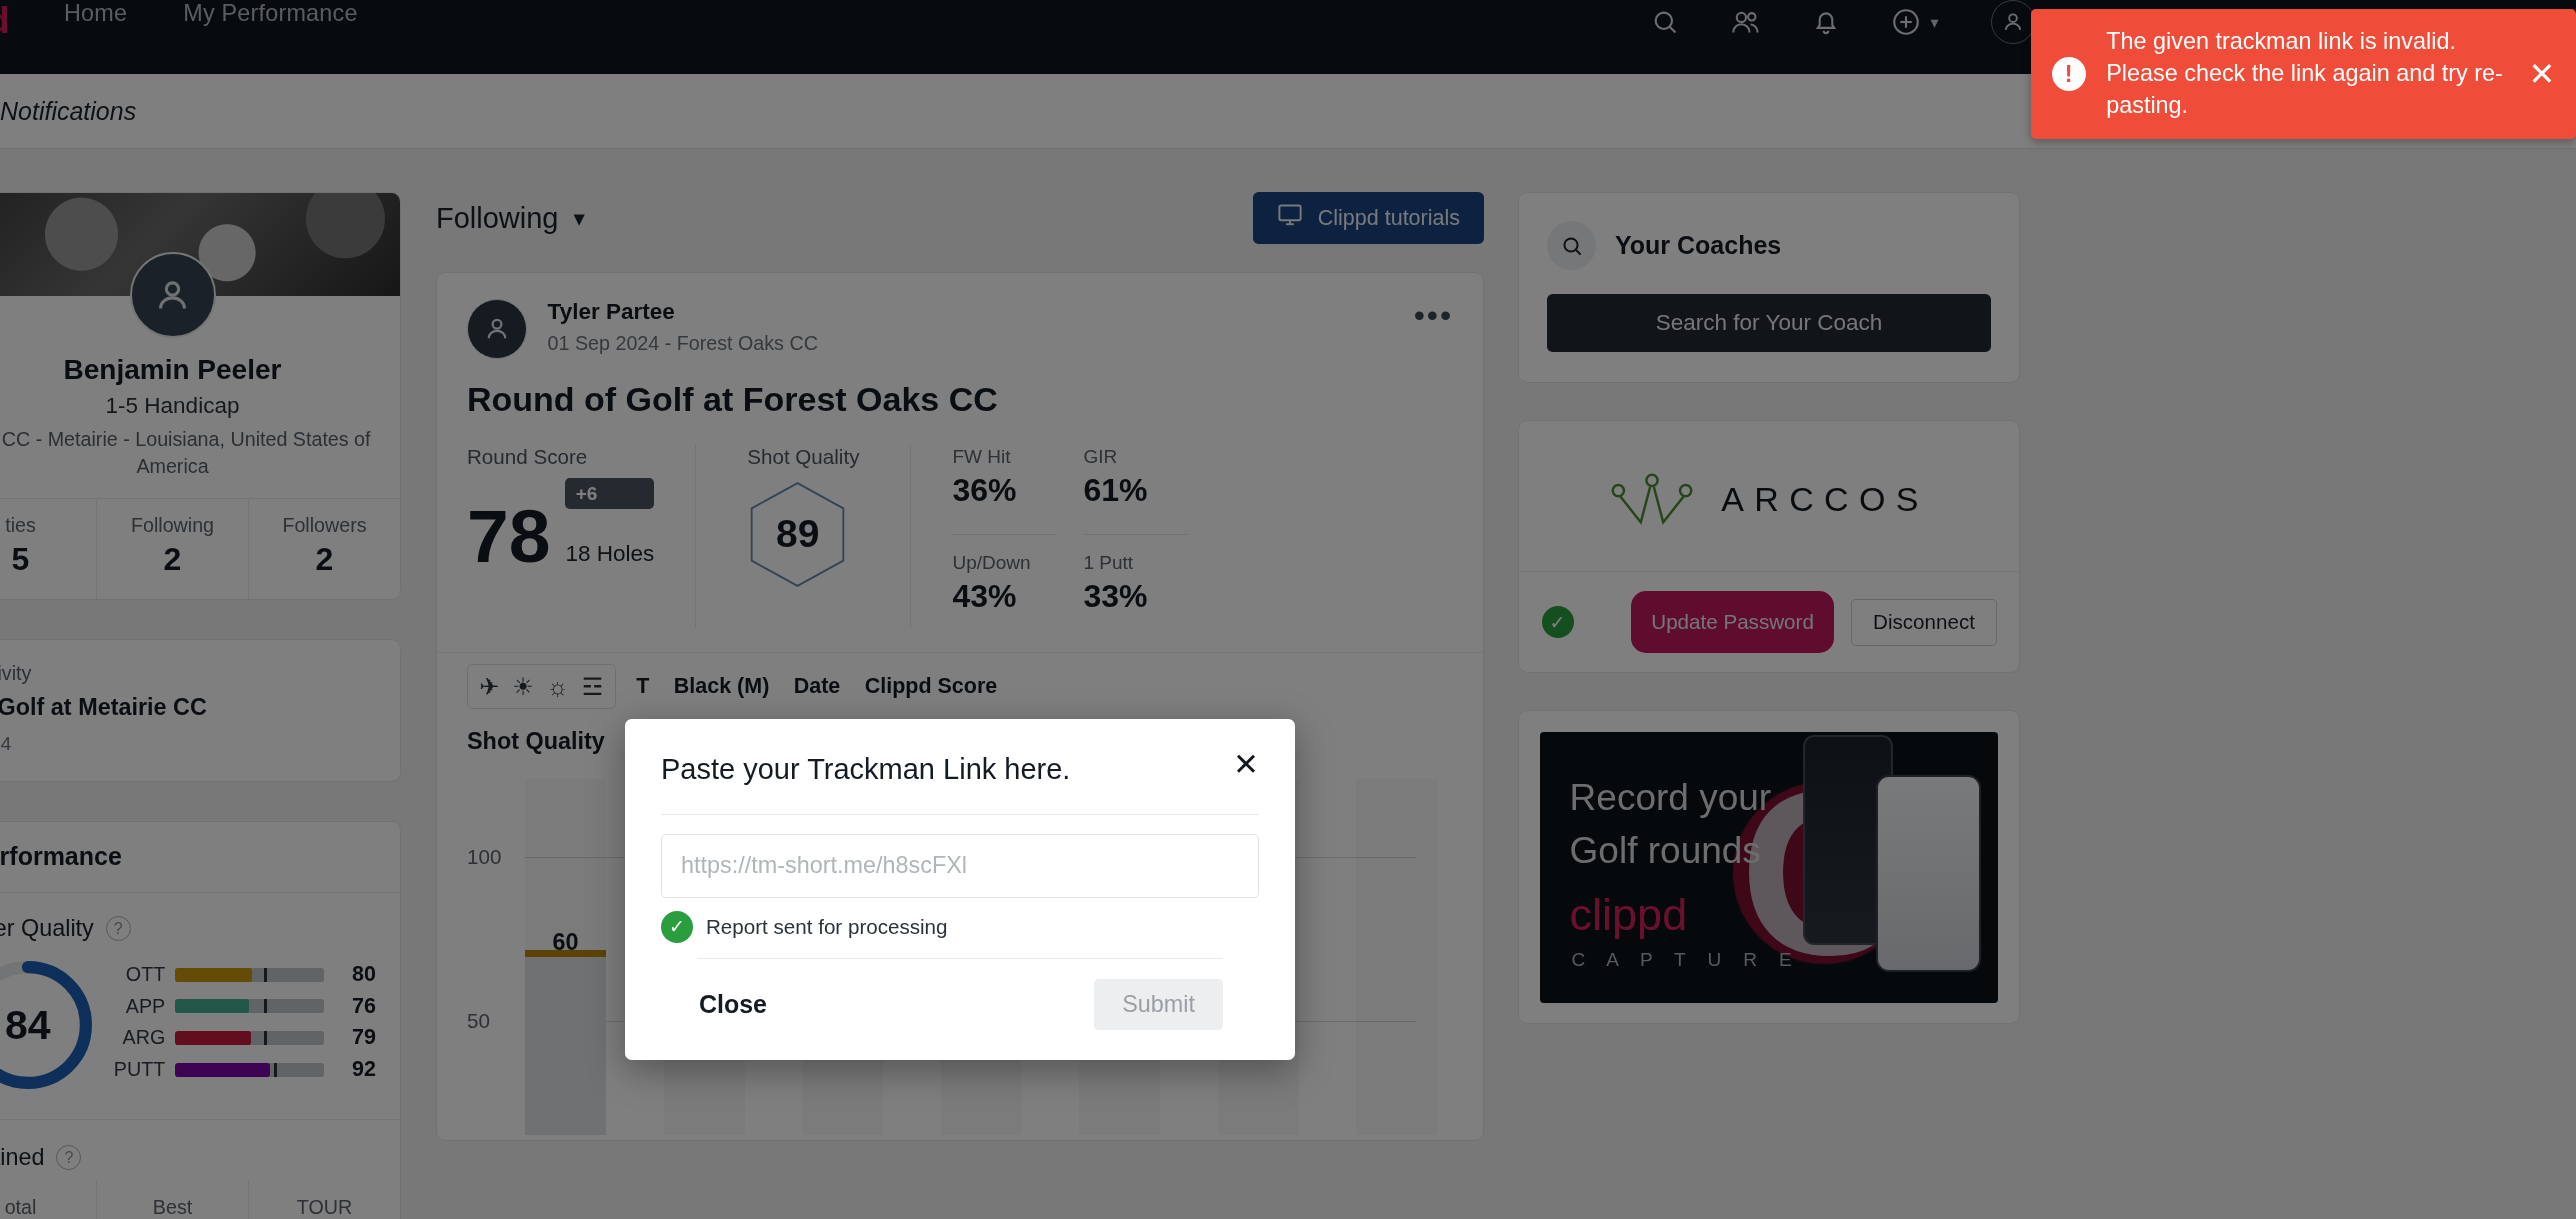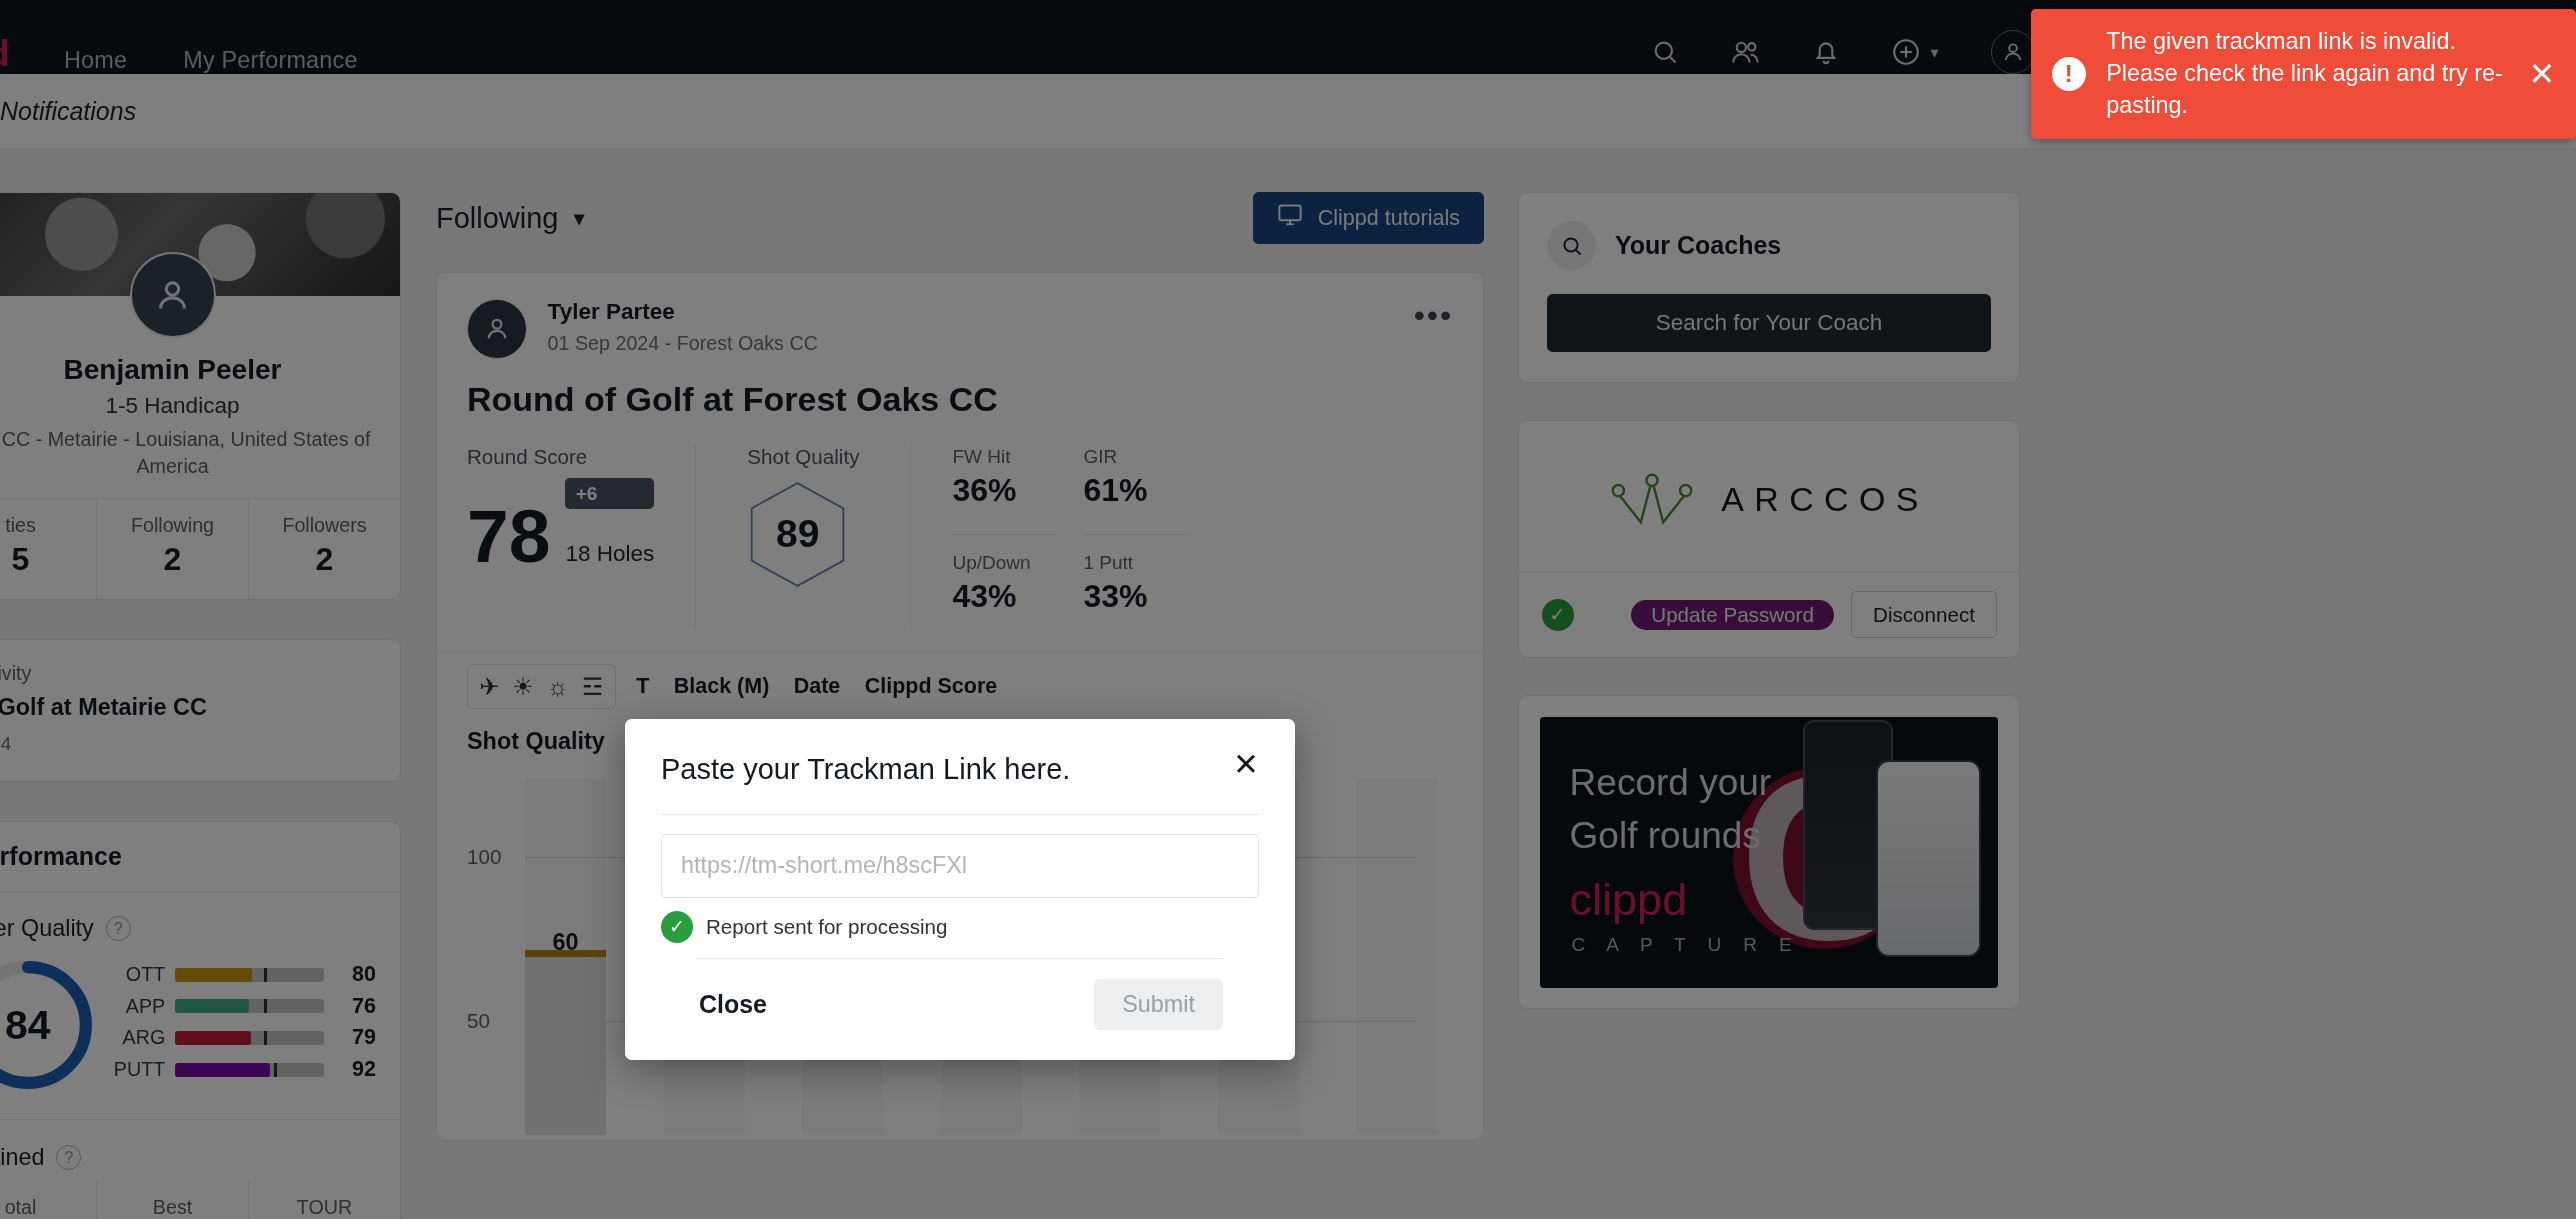--- a/index.html
+++ b/index.html
@@ -11,21 +11,21 @@
   }
   .page { position: relative; width: 2576px; height: 1220px; }
 
   
   .dim-layer { position: absolute; inset: 0; }
   .scrim { position: absolute; inset: 0; background: rgba(0,0,0,0.50); z-index: 40; }
 
   
   .topnav {
     position: absolute; top: 0; left: 0; width: 2576px; height: 74px;
-    background: #0f1720; display: flex; align-items: flex-end; z-index: 5;
+    background: #0f1720; display: flex; align-items: flex-start; z-index: 5;
   }
   .brand-mark {
     width: 28px; height: 41px; margin-left: -13px; flex: none;
     color: #d4205a; font-size: 37px; font-weight: 700; line-height: 41px;
     overflow: hidden;
   }
   .nav-links { display: flex; align-items: center; gap: 56px; margin-left: 49px; }
   .nav-link { color: #b4bac1; font-size: 23.4px; letter-spacing: 0.2px; cursor: pointer; }
   .nav-right { margin-left: auto; display: flex; align-items: center; gap: 52px; padding-right: 524px; }
   .nav-icon { color: #d6dade; display: flex; align-items: center; gap: 9.4px; cursor: pointer; }
@@ -202,22 +202,22 @@
   .arccos-text { font-size: 34px; letter-spacing: 10.3px; color: #13181e; }
   .arccos-foot {
     border-top: 0.9px solid #e6e8ea; padding: 19px 22.5px;
     display: flex; align-items: center; gap: 17px;
   }
   .ok-dot {
     width: 32px; height: 32px; border-radius: 50%; background: #2a9d3f;
     display: flex; align-items: center; justify-content: center; color: #fff; font-size: 19px; flex: none;
   }
   .btn-sm-dark {
-    margin-left: auto; background: #701a75; color: #e9ecee; border: 0; border-radius: 15px;
-    height: 30px; padding: 0 20.6px; font-size: 20.6px; font-family: inherit; cursor: pointer;
+    margin-left: auto; background: #be185d; color: #e9ecee; border: 0; border-radius: 15px;
+    height: 62px; padding: 0 20.6px; font-size: 20.6px; font-family: inherit; cursor: pointer;
   }
   .btn-sm-out {
     background: #fff; color: #1b2129; border: 0.9px solid #c9ccd0; border-radius: 4.7px;
     height: 47px; padding: 0 20.6px; font-size: 20.6px; font-family: inherit; cursor: pointer;
   }
   .promo { padding: 20.6px; }
   .promo-img {
     position: relative; height: 271px; border-radius: 3.7px; overflow: hidden;
     background: radial-gradient(circle at 62% 52%, #7d1030 0 90px, #0d1319 92px),
                 linear-gradient(160deg, #0c1219, #141b23);

